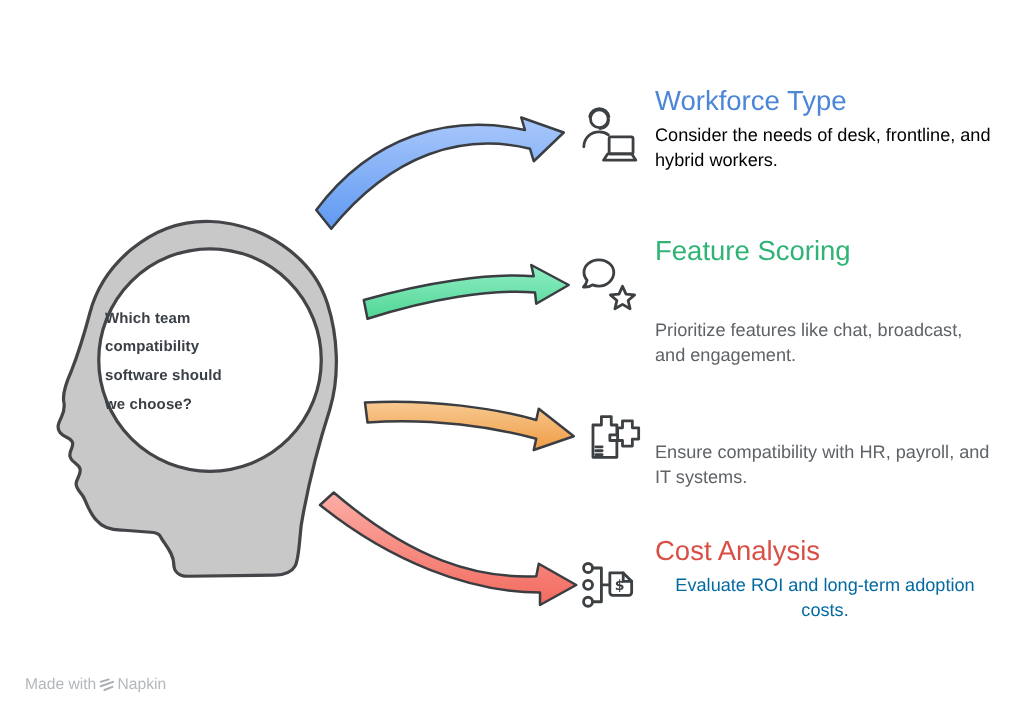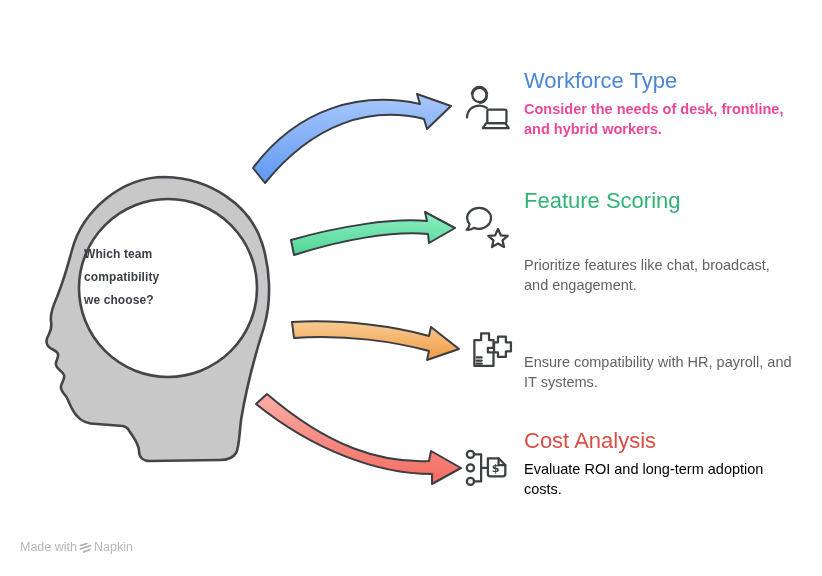--- a/index.html
+++ b/index.html
@@ -81,35 +81,36 @@
          C29 160 30 156 29 151
          C28 145 31 136 35 127
          C41 112 46 95 50 80
          C60 42 98 7 143 7 Z" fill="#c8c8c8"></path>
     <circle cx="146" cy="118" r="89" fill="#ffffff" stroke="#434548" stroke-width="2.6"></circle>
   </svg>
 
   <div class="question" style="color: rgb(58, 63, 69);">
     <div>Which team</div>
     <div>compatibility</div>
+    <div>software should</div>
     <div>we choose?</div>
   </div>
 
   <div class="item" style="top:68px">
     <svg class="icon" viewBox="0 0 48 48">
       <circle cx="15.5" cy="11.5" r="6.3"></circle>
       <path d="M8.7 10.1 A6.9 6.9 0 0 1 22.3 10.1"></path>
       <path d="M22.1 12.3 C22.1 15.8 19.4 18.3 16 18.5"></path>
       <path d="M4.5 31.5 C4.5 25 9.5 20.9 15.5 20.9 C18 20.9 20.3 21.7 22 23"></path>
       <rect x="22.5" y="24.5" width="17" height="12" rx="1.2"></rect>
       <path d="M18.5 41 L21.5 36.5 H38.5 L41.5 41 Z"></path>
     </svg>
     <div class="item-text">
       <h2 class="item-title" style="color: rgb(76, 134, 217);">Workforce Type</h2>
-      <p class="item-desc" style="color: #ec4899; font-weight: bold;">Consider the needs of desk, frontline, and hybrid workers.</p>
+      <p class="item-desc" style="color: #000000;">Consider the needs of desk, frontline, and hybrid workers.</p>
     </div>
   </div>
 
   <div class="item" style="top:188px">
     <svg class="icon" viewBox="0 0 48 48">
       <path d="M15.2 5.2 C9.3 5.2 4.6 9.2 4.6 14.2 C4.6 16.3 5.4 18.2 6.8 19.7 C6.5 21.6 5.6 23.3 4.2 24.6 C6.5 24.9 8.8 24.3 10.6 23 C12 23.6 13.6 23.9 15.2 23.9 C21.1 23.9 25.8 19.2 25.8 14.2 C25.8 9.2 21.1 5.2 15.2 5.2 Z"></path>
       <path fill="#ffffff" style="fill:#ffffff" d="M32 24 L34.5 29.6 L40.6 30.1 L36 34.1 L37.4 40 L32 36.9 L26.6 40 L28 34.1 L23.4 30.1 L29.5 29.6 Z"></path>
     </svg>
     <div class="item-text">
       <h2 class="item-title" style="color: rgb(47, 180, 117);">Feature Scoring</h2>
@@ -135,21 +136,21 @@
       <circle cx="7.5" cy="11" r="3.2"></circle>
       <circle cx="7.5" cy="23" r="3.2"></circle>
       <circle cx="7.5" cy="35" r="3.2"></circle>
       <path d="M10.7 11 H17 V23 M10.7 35 H17 V23 M17 23 H22.5"></path>
       <path d="M23 14.5 H32.5 L38.5 20.5 V28.5 A2 2 0 0 1 36.5 30.5 H25 A2 2 0 0 1 23 28.5 Z"></path>
       <path d="M32.5 14.5 V20.5 H38.5" stroke-width="1.5"></path>
       <text x="30" y="27" text-anchor="middle" font-size="10" font-weight="700" font-family="DejaVu Sans, sans-serif" fill="#3c4043" stroke="none">$</text>
     </svg>
     <div class="item-text">
       <h2 class="item-title" style="color: rgb(217, 79, 69);">Cost Analysis</h2>
-      <p class="item-desc" style="color: #000000;">Evaluate ROI and long-term adoption costs.</p>
+      <p class="item-desc" style="color: #0369a1; text-align: center;">Evaluate ROI and long-term adoption costs.</p>
     </div>
   </div>
 
   <div class="footer" style="color: rgb(180, 184, 188);">
     <span>Made with</span>
     <svg width="13" height="13" viewBox="0 0 13 13" fill="none" stroke="#a9adb2" stroke-width="1.5" stroke-linecap="round">
       <path d="M1.5 4.5 L8 2.5"></path>
       <path d="M1.5 8 L11.5 4.5"></path>
       <path d="M4.5 11 L11 8.5"></path>
     </svg>

